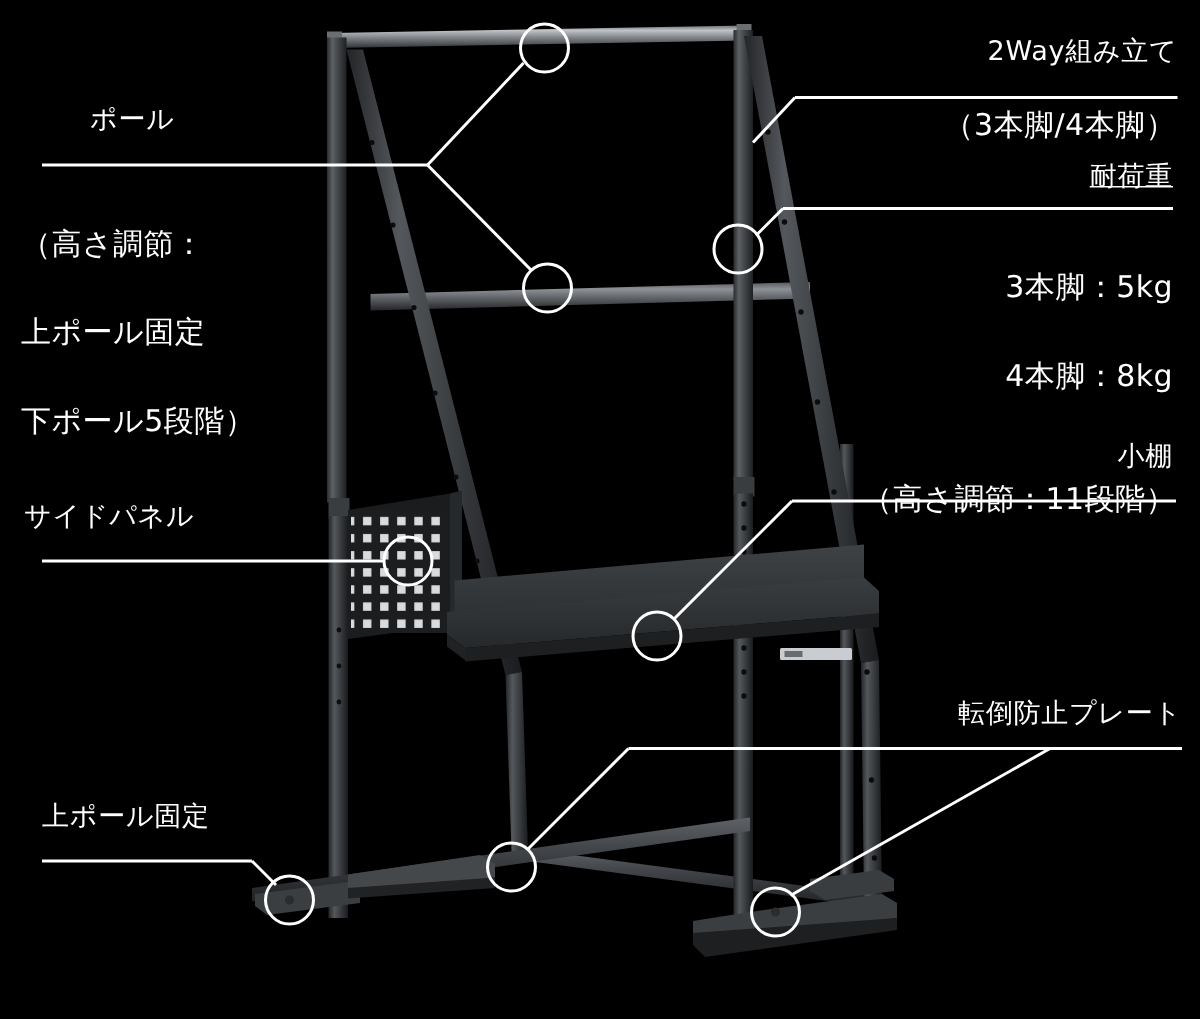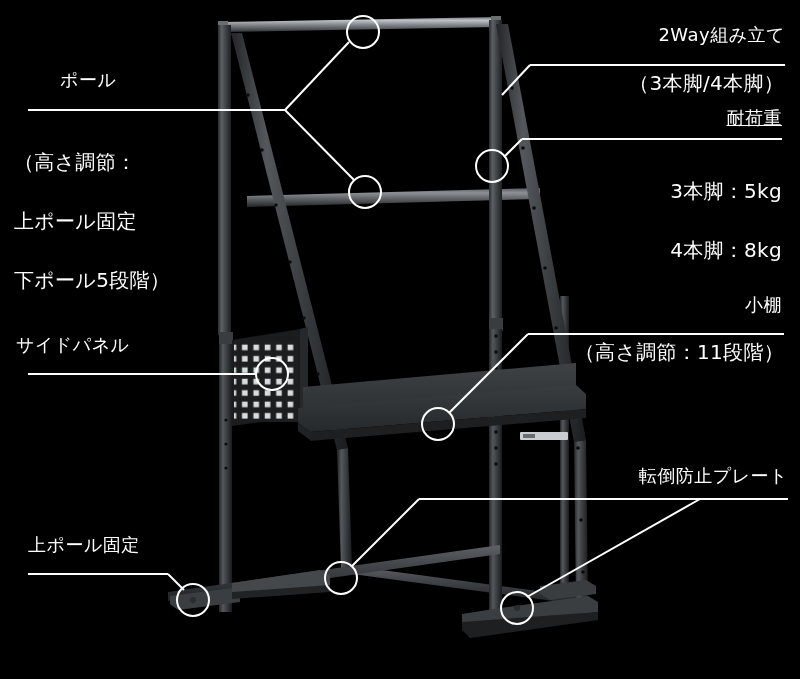--- a/index.html
+++ b/index.html
@@ -244,21 +244,21 @@
   <div class="lbl lbl-main ta-r" style="right:15px;top:25px;">2Way組み立て</div>
   <div class="lbl lbl-sub ta-r" style="right:16px;top:72px;">（3本脚/4本脚）</div>
 
   <div class="lbl lbl-main ta-r" style="right:18px;top:108px;text-decoration:underline;">耐荷重</div>
   <div class="blk ta-r" style="right:18px;top:146px;text-align:right;">
     <span class="lbl-sub row">3本脚：5kg</span>
     <span class="lbl-sub row">4本脚：8kg</span>
   </div>
 
   <div class="lbl lbl-main ta-r" style="right:18px;top:295px;">小棚</div>
-  <div class="lbl lbl-sub ta-r" style="right:16px;top:341px;text-align:right;">（高さ調節：11段階）</div>
+  <div class="lbl lbl-sub ta-r" style="right:16px;top:321px;text-align:right;">（高さ調節：11段階）</div>
 
   <div class="lbl lbl-main ta-l" style="left:16px;top:335px;">サイドパネル</div>
 
   <div class="lbl lbl-main ta-r" style="right:12px;top:466px;">転倒防止プレート</div>
 
   <div class="lbl lbl-main ta-l" style="left:28px;top:535px;">上ポール固定</div>
 
 </div>
 
 </body></html>

